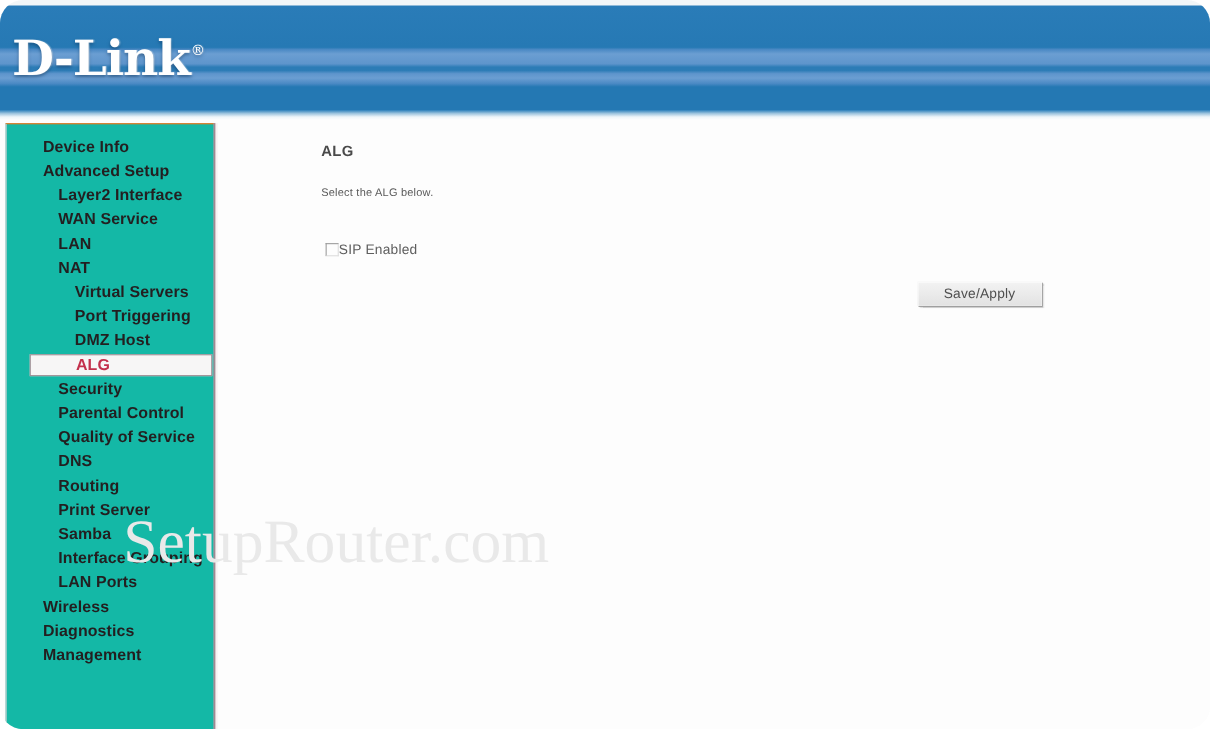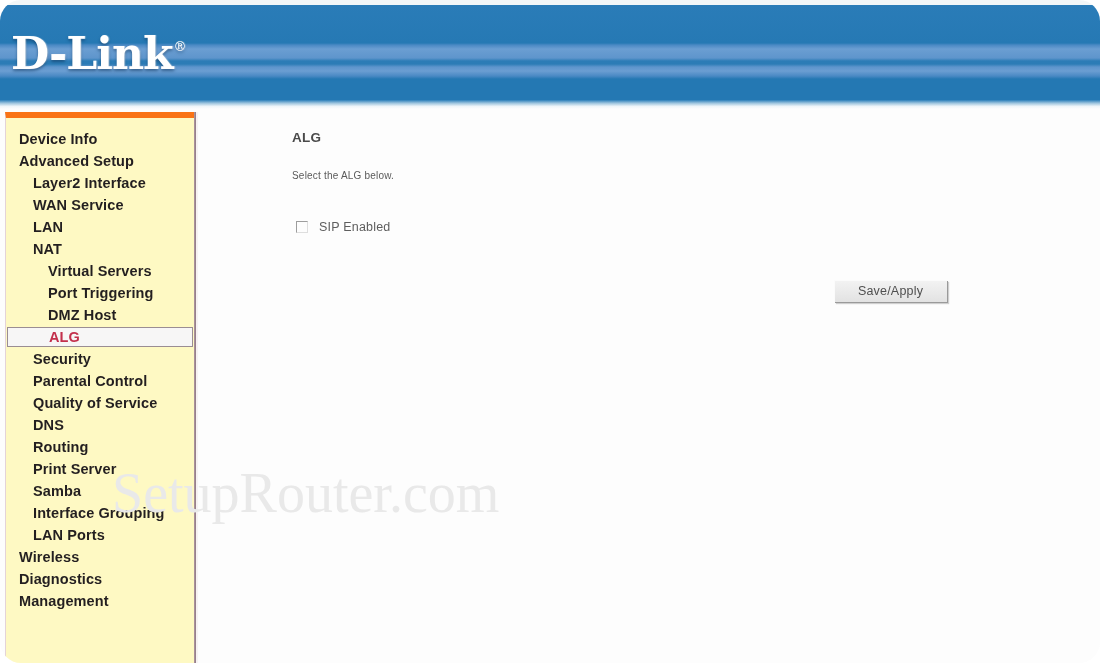--- a/index.html
+++ b/index.html
@@ -84,26 +84,27 @@
     margin-left: 1px;
   }
 
   
   .sidebar {
     position: absolute;
     left: 5px;
     top: 112px;
     width: 190px;
     height: 551px;
-    background: #fef9c3;
+    background: #14b8a6;
     border-left: 1px solid #e4d3d8;
-    border-top: 6px solid #f97316;
+    border-top: 1px solid #f97316;
     box-sizing: border-box;
     padding-top: 10px;
     overflow: hidden;
+    padding-left: 20px;
   }
   .sidebar-divider {
     position: absolute;
     left: 194px;
     top: 112px;
     width: 2px;
     height: 551px;
     background: linear-gradient(to right, #b49aa4, #8c7781);
   }
   .sidebar-divider-outer {
@@ -184,21 +185,20 @@
     height: 12px;
     box-sizing: border-box;
     border-top: 1px solid #9d9d9d;
     border-left: 1px solid #9d9d9d;
     border-right: 1px solid #dedede;
     border-bottom: 1px solid #dedede;
     background: #fdfdfd;
     display: inline-block;
   }
   .checkbox-label {
-    margin-left: 11px;
     font-size: 12.5px;
     color: #5e5e5e;
     letter-spacing: 0.2px;
   }
 
   .save-button {
     position: absolute;
     left: 636px;
     top: 144px;
     width: 113px;
@@ -210,21 +210,20 @@
       1px 1px 0 #9a9a9a,
       2px 2px 1px rgba(120,120,120,0.35);
     font-family: "Liberation Sans", sans-serif;
     font-size: 12.5px;
     color: #4f4f4f;
     letter-spacing: 0.2px;
     cursor: pointer;
     padding: 0;
     text-align: center;
     line-height: 22px;
-    margin-top: 24px;
   }
 
   
   .watermark {
     position: absolute;
     left: 112px;
     top: 464px;
     font-family: "Liberation Serif", serif;
     font-size: 56px;
     color: #e9e9e9;

